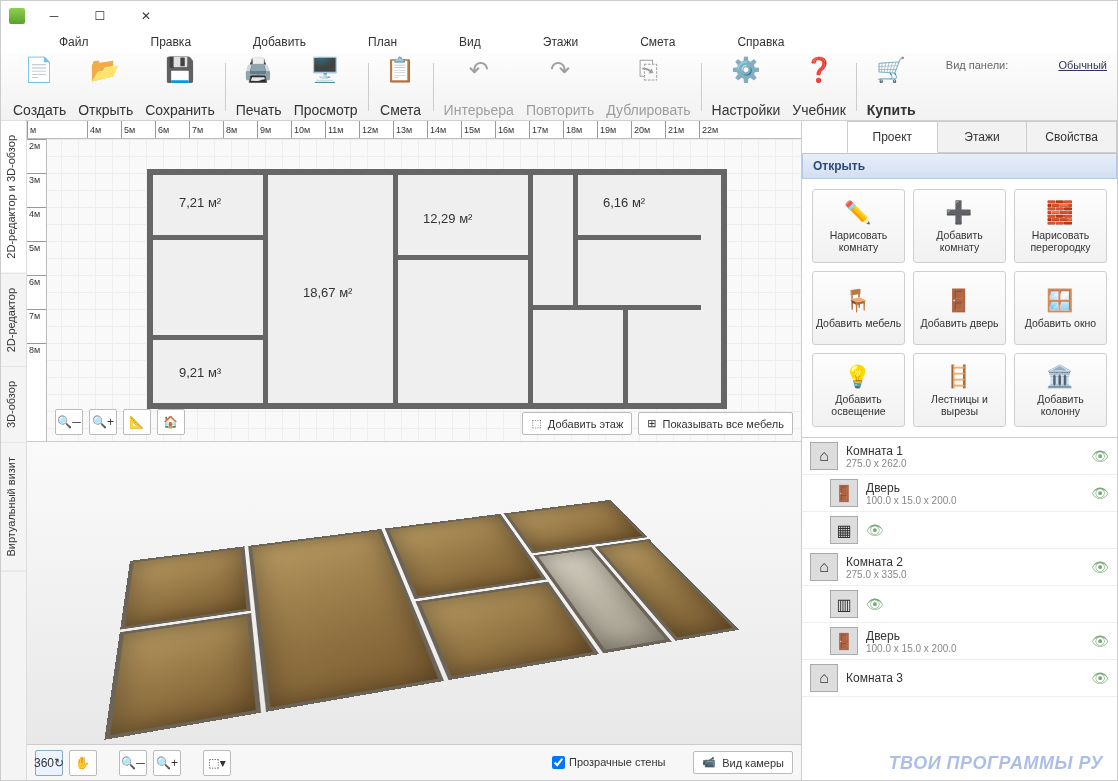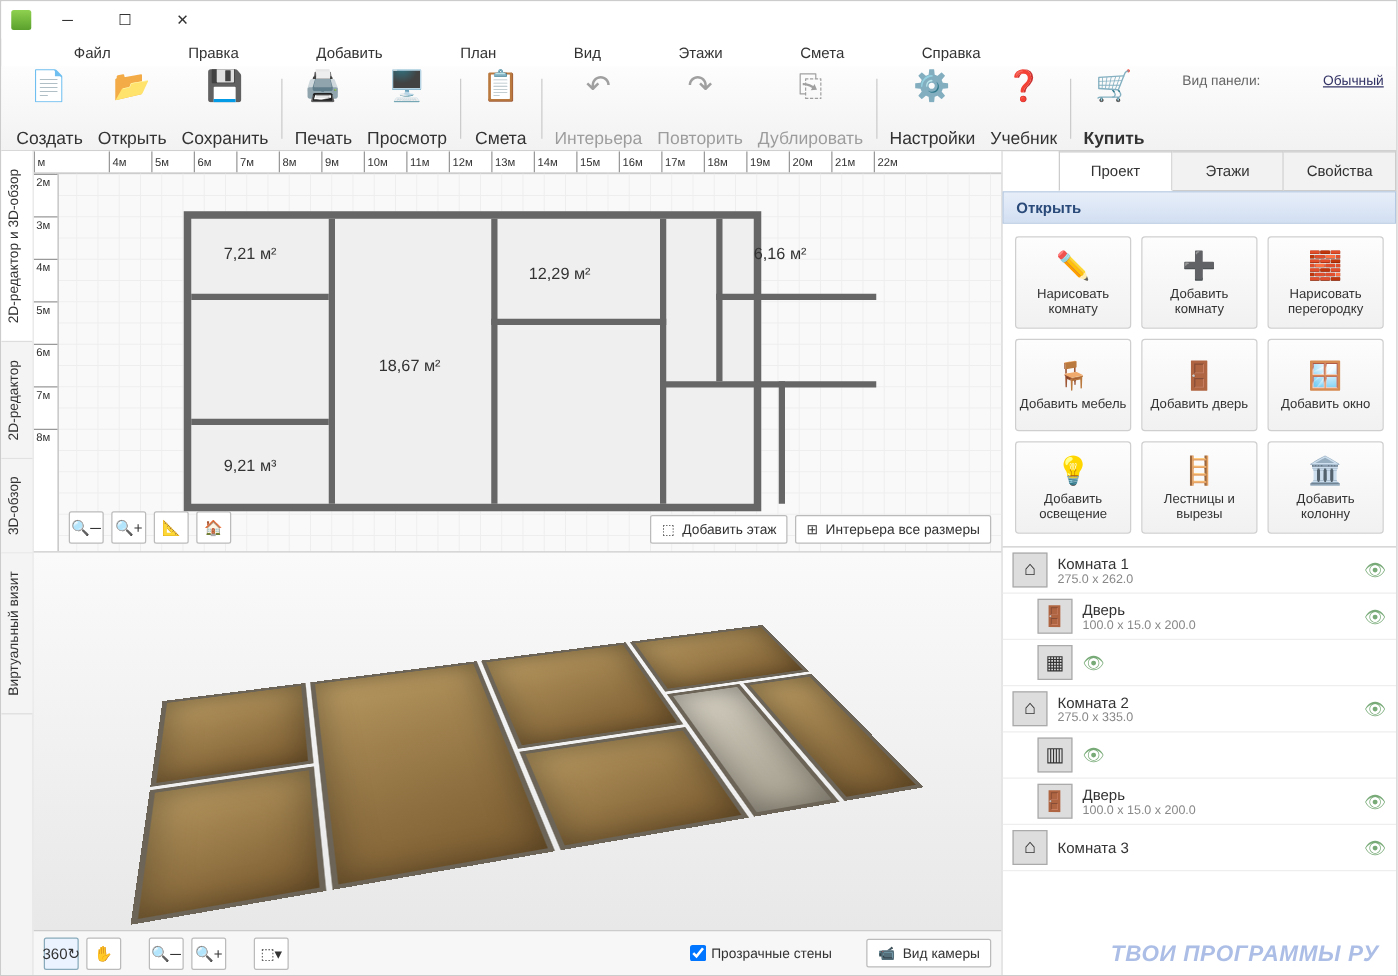--- a/index.html
+++ b/index.html
@@ -20,21 +20,21 @@
 .workarea { display: flex; height: calc(100% - 120px); }
 .sidetabs { width: 26px; display: flex; flex-direction: column; background: #f4f4f4; border-right: 1px solid #ddd; }
 .sidetab { flex: 0 0 auto; writing-mode: vertical-rl; transform: rotate(180deg); padding: 14px 4px; text-align: center; font-size: 11px; border-top: 1px solid #ddd; background: #f4f4f4; cursor: pointer; }
 .sidetab.active { background: #fff; }
 .canvaszone { flex: 1; display: flex; flex-direction: column; position: relative; background: #f9f9f9; }
 .ruler-h { height: 18px; background: #fff; border-bottom: 1px solid #bbb; display: flex; font-size: 9px; color: #333; position: relative; overflow: hidden; }
 .ruler-h .tick { flex: 0 0 34px; border-left: 1px solid #999; padding-left: 2px; line-height: 18px; }
 .view2d { flex: 1; position: relative; background-image: linear-gradient(#eee 1px, transparent 1px), linear-gradient(90deg, #eee 1px, transparent 1px); background-size: 17px 17px; overflow: hidden; }
 .ruler-v { position: absolute; left: 0; top: 0; bottom: 0; width: 20px; background: #fff; border-right: 1px solid #bbb; font-size: 9px; }
 .ruler-v .tick { height: 34px; border-top: 1px solid #999; padding: 1px 2px; }
-.floorplan { position: absolute; left: 120px; top: 30px; width: 462px; height: 240px; background: #efefef; border: 6px solid #666; }
+.floorplan { position: absolute; left: 120px; top: 30px; width: 580px; height: 240px; background: #efefef; border: 6px solid #666; }
 .wall { position: absolute; background: #666; }
 .roomlabel { position: absolute; font-size: 13px; color: #333; white-space: nowrap; }
 .floorplan-tools { position: absolute; left: 28px; bottom: 6px; display: flex; gap: 6px; align-items: center; }
 .floorplan-actions { position: absolute; right: 8px; bottom: 6px; display: flex; gap: 6px; }
 .smallbtn { padding: 4px 8px; background: #fff; border: 1px solid #bbb; border-radius: 2px; display: flex; align-items: center; gap: 6px; font-size: 11px; cursor: pointer; }
 .iconbtn { width: 28px; height: 26px; background: #fff; border: 1px solid #bbb; border-radius: 2px; display: flex; align-items: center; justify-content: center; cursor: pointer; }
 .view3d { flex: 1; position: relative; background: linear-gradient(#fafafa 0%, #e8e8e8 100%); border-top: 1px solid #ccc; overflow: hidden; display:flex; align-items:center; justify-content:center; }
 .house3d { transform: perspective(700px) rotateX(54deg) rotateZ(-14deg); width: 560px; height: 260px; position: relative; }
 .room3d { position:absolute; border: 4px solid #6b6457; background: linear-gradient(160deg,#b89a62 0%, #7b5c30 100%); box-shadow: inset 0 0 30px rgba(0,0,0,.35); }
 .bottomtools { height: 36px; border-top: 1px solid #ccc; background: #f7f7f7; display: flex; align-items: center; padding: 0 8px; gap: 6px; }
@@ -49,21 +49,21 @@
 .toolcard .ic { font-size: 22px; margin-bottom: 3px; }
 .objlist { flex: 1; overflow: auto; border-top: 1px solid #ccc; }
 .objrow { display: flex; align-items: center; padding: 4px 8px; border-bottom: 1px solid #eee; gap: 8px; }
 .objrow .thumb { width: 28px; height: 28px; background: #ddd; border: 1px solid #aaa; display:flex;align-items:center;justify-content:center;font-size:16px; }
 .objrow .meta { flex: 1; display: flex; flex-direction: column; }
 .objrow .meta .n { font-size: 12px; }
 .objrow .meta .d { font-size: 10px; color: #888; }
 .objrow .eye { color: #7a7; font-size: 14px; }
 .objrow.sub { padding-left: 28px; }
 .watermark { position: absolute; right: 14px; bottom: 6px; font-size: 18px; font-weight: bold; font-style: italic; color: rgba(70,110,200,.45); letter-spacing: .5px; pointer-events:none; }
-.chk { display:flex; align-items:center; gap:4px; font-size:11px; }
+.chk { display:flex; gap:4px; font-size:11px; }
 </style>
 </head>
 <body>
 
 <div class="titlebar">
   <div class="icon"></div>
   <div class="winbtn">─</div>
   <div class="winbtn">☐</div>
   <div class="winbtn">✕</div>
 </div>
@@ -208,21 +208,21 @@
         <div class="iconbtn">📐</div>
         <div class="iconbtn">🏠</div>
       </div>
       <div class="floorplan-actions">
         <div class="smallbtn">
             <span>⬚</span>
             <span>Добавить этаж</span>
           </div>
         <div class="smallbtn">
             <span>⊞</span>
-            <span>Интерьера все размеры</span>
+            <span>Показывать все мебель</span>
           </div>
       </div>
     </div>
 
     <div class="view3d">
       <div class="house3d">
         <div class="room3d" style="left:0;top:0;width:120px;height:120px"></div>
         <div class="room3d" style="left:0;top:124px;width:120px;height:136px"></div>
         <div class="room3d" style="left:124px;top:0;width:150px;height:260px"></div>
         <div class="room3d" style="left:278px;top:0;width:140px;height:140px"></div>

